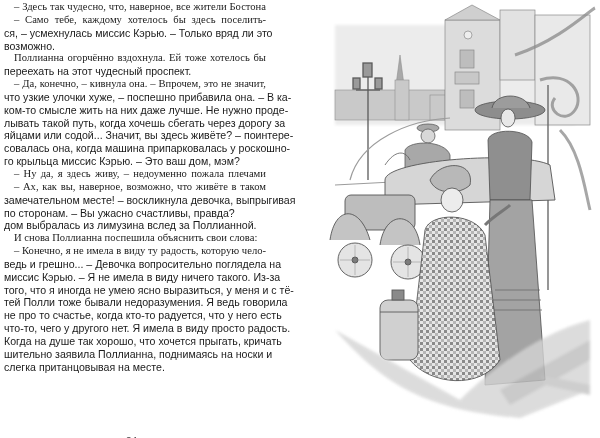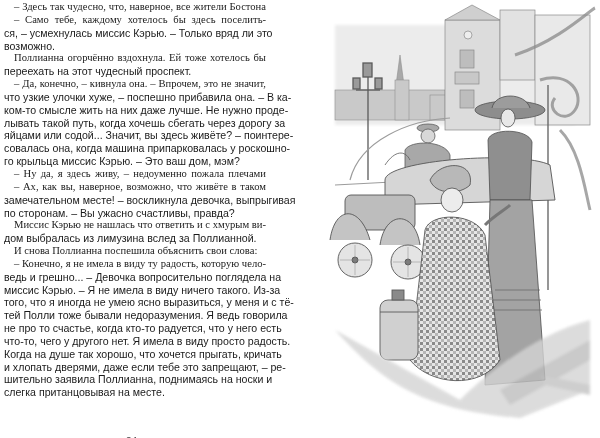--- a/index.html
+++ b/index.html
@@ -35,32 +35,30 @@
     <span class="line">что узкие улочки хуже, – поспешно прибавила она. – В ка-</span>
     <span class="line">ком-то смысле жить на них даже лучше. Не нужно проде-</span>
     <span class="line">лывать такой путь, когда хочешь сбегать через дорогу за</span>
     <span class="line">яйцами или содой... Значит, вы здесь живёте? – поинтере-</span>
     <span class="line">совалась она, когда машина припарковалась у роскошно-</span>
     <span class="line last">го крыльца миссис Кэрью. – Это ваш дом, мэм?</span>
     <span class="line indent">– Ну да, я здесь живу, – недоуменно пожала плечами</span>
     <span class="line indent">– Ах, как вы, наверное, возможно, что живёте в таком</span>
     <span class="line">замечательном месте! – воскликнула девочка, выпрыгивая</span>
     <span class="line last">по сторонам. – Вы ужасно счастливы, правда?</span>
-    <span class="line indent">Миссис Кэрью не нашлась что ответить и с хмурым ви-</span>
     <span class="line last">дом выбралась из лимузина вслед за Поллианной.</span>
     <span class="line indent last">И снова Поллианна поспешила объяснить свои слова:</span>
     <span class="line indent">– Конечно, я не имела в виду ту радость, которую чело-</span>
     <span class="line">ведь и грешно... – Девочка вопросительно поглядела на</span>
     <span class="line">миссис Кэрью. – Я не имела в виду ничего такого. Из-за</span>
     <span class="line">того, что я иногда не умею ясно выразиться, у меня и с тё-</span>
     <span class="line">тей Полли тоже бывали недоразумения. Я ведь говорила</span>
     <span class="line">не про то счастье, когда кто-то радуется, что у него есть</span>
     <span class="line">что-то, чего у другого нет. Я имела в виду просто радость.</span>
     <span class="line">Когда на душе так хорошо, что хочется прыгать, кричать</span>
-    <span class="line">и хлопать дверями, даже если тебе это запрещают, – ре-</span>
     <span class="line">шительно заявила Поллианна, поднимаясь на носки и</span>
     <span class="line last">слегка пританцовывая на месте.</span>
   </div>
 <div class="page-number">34</div>
 
 <div class="illustration">
   <svg width="300" height="438" viewBox="0 0 300 438" xmlns="http://www.w3.org/2000/svg">
     <defs>
       <filter id="soft">
           <feGaussianBlur stdDeviation="1.5"></feGaussianBlur>

